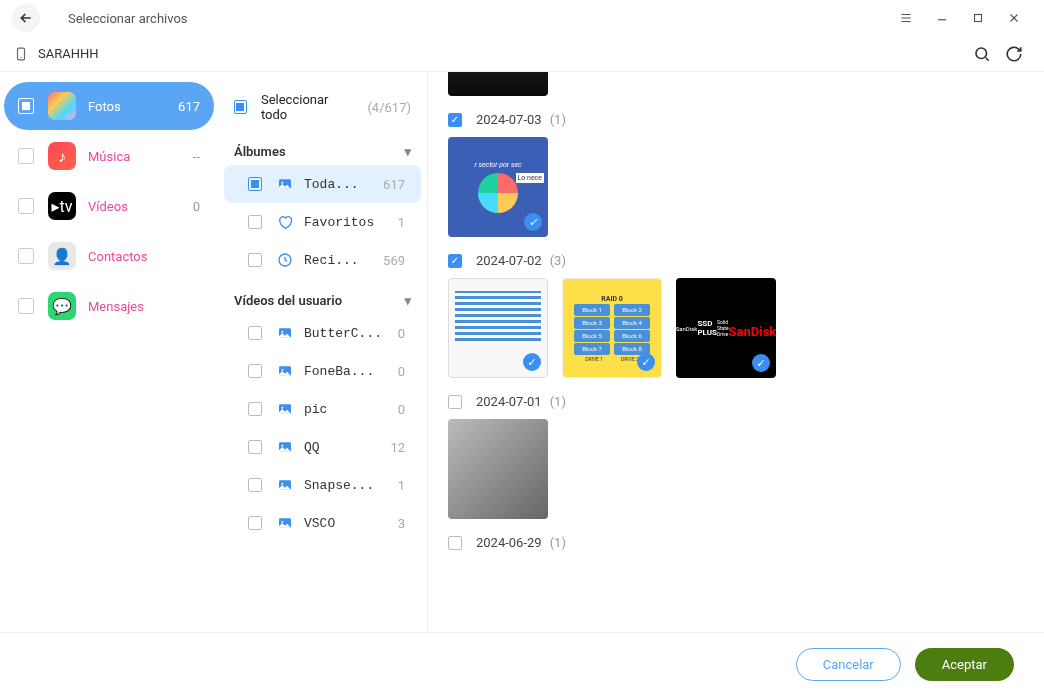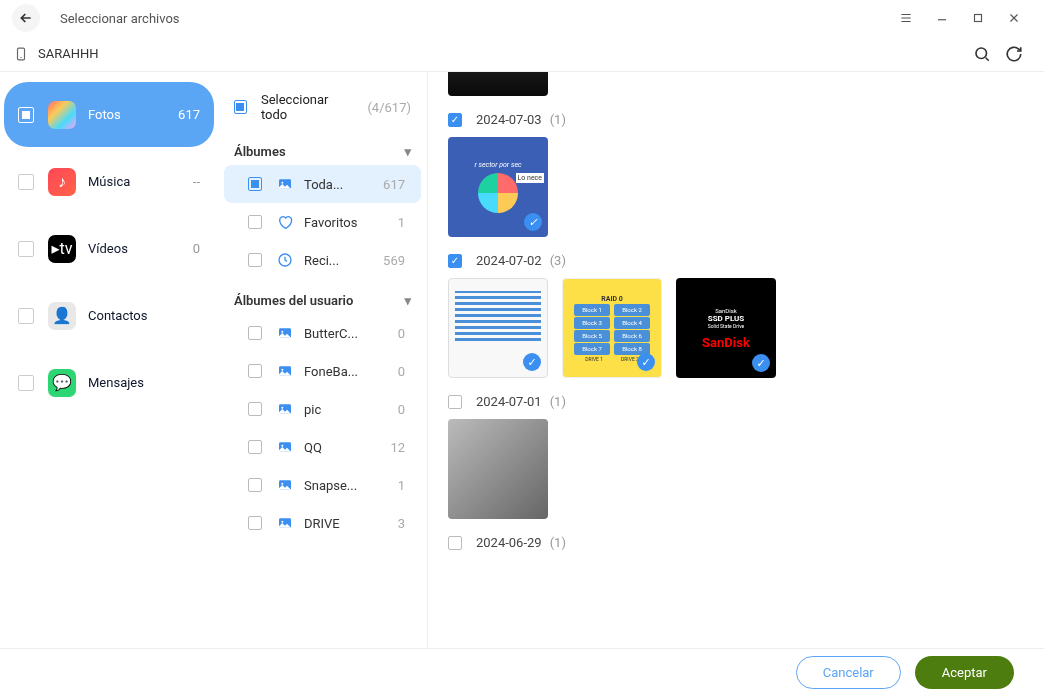--- a/index.html
+++ b/index.html
@@ -1,40 +1,40 @@
 <!DOCTYPE html>
 <html><head>
 <meta charset="utf-8">
 <style>
 * { margin: 0; padding: 0; box-sizing: border-box; font-family: -apple-system, BlinkMacSystemFont, "Segoe UI", Roboto, sans-serif; }
 body { width: 1044px; height: 696px; background: #fff; overflow: hidden; display: flex; flex-direction: column; }
 
 .titlebar { height: 36px; display: flex; align-items: center; padding: 0 12px; }
 .titlebar .back { width: 28px; height: 28px; display: flex; align-items: center; justify-content: center; cursor: pointer; border-radius: 50%; background: #f5f5f5; }
-.titlebar .title { margin-left: 20px; font-size: 13px; color: #555; }
+.titlebar .title { margin-left: 28px; font-size: 13px; color: #555; }
 .titlebar .spacer { flex: 1; }
 .titlebar .win-ctrl { width: 36px; height: 36px; display: flex; align-items: center; justify-content: center; cursor: pointer; color: #555; }
 .titlebar .win-ctrl svg { width: 14px; height: 14px; }
 
 .devicebar { height: 36px; display: flex; align-items: center; padding: 0 14px; border-bottom: 1px solid #eee; }
 .devicebar .dev-icon { margin-right: 10px; color: #666; }
 .devicebar .dev-name { font-size: 13px; color: #333; }
 .devicebar .spacer { flex: 1; }
 .devicebar .tool { width: 32px; height: 32px; display: flex; align-items: center; justify-content: center; cursor: pointer; color: #333; }
 
 .main { flex: 1; display: flex; overflow: hidden; }
 
 .col-cat { width: 218px; padding-top: 8px; }
-.cat-item { height: 65px; display: flex; align-items: center; padding: 0 14px; cursor: pointer; border-radius: 24px; margin: 2px 4px; }
+.cat-item { height: 48px; display: flex; align-items: center; padding: 0 14px; cursor: pointer; border-radius: 24px; margin: 2px 4px; }
 .cat-item.active { background: #5ba5f5; color: #fff; }
 .cat-item .chk { width: 16px; height: 16px; border: 1.5px solid #ccc; border-radius: 2px; margin-right: 14px; display: flex; align-items: center; justify-content: center; }
 .cat-item.active .chk { border-color: #fff; }
 .cat-item.active .chk::after { content: ''; width: 8px; height: 8px; background: #fff; }
 .cat-item .cat-icon { width: 28px; height: 28px; border-radius: 7px; margin-right: 12px; display: flex; align-items: center; justify-content: center; font-size: 16px; }
-.cat-item .cat-label { font-size: 13px; flex: 1; color: #0f172a; }
+.cat-item .cat-label { font-size: 13px; flex: 1; color: #ec4899; }
 .cat-item.active .cat-label { color: #fff; }
 .cat-item .cat-count { font-size: 13px; color: #999; }
 .cat-item.active .cat-count { color: #fff; }
 
 .ic-photos { background: linear-gradient(135deg, #ff6b6b, #feca57, #48dbfb, #ff9ff3); }
 .ic-music { background: linear-gradient(135deg, #ff4757, #ff6348); color: #fff; }
 .ic-videos { background: #000; color: #fff; font-size: 10px; }
 .ic-contacts { background: #e8e8e8; color: #999; }
 .ic-messages { background: #2ed573; color: #fff; }
 
@@ -48,21 +48,21 @@
 .selall .cnt { color: #aaa; margin-left: 18px; }
 
 .alb-header { display: flex; align-items: center; justify-content: space-between; padding: 14px 16px 6px; font-size: 13px; font-weight: 600; color: #333; cursor: pointer; }
 .alb-header .chev { color: #888; }
 
 .alb-item { display: flex; align-items: center; padding: 10px 16px 10px 24px; font-size: 13px; cursor: pointer; border-radius: 8px; margin: 0 6px; }
 .alb-item.active { background: #e3f0fe; }
 .alb-item .chk { border-color: #bbb; }
 .alb-item.active .chk { border-color: #3b8ff0; }
 .alb-item .ico { width: 18px; height: 18px; margin-right: 10px; display: flex; align-items: center; justify-content: center; }
-.alb-item .label { flex: 1; color: #333; white-space: nowrap; overflow: hidden; text-overflow: ellipsis; }
+.alb-item .label { flex: 1; color: #333; white-space: nowrap; overflow: hidden; text-overflow: ellipsis; font-family: Liberation Mono, monospace; }
 .alb-item .cnt { color: #aaa; margin-left: 4px; }
 
 .col-content { flex: 1; padding: 0 20px 10px; overflow-y: auto; position: relative; }
 .col-content::-webkit-scrollbar { width: 8px; }
 .col-content::-webkit-scrollbar-thumb { background: #ddd; border-radius: 4px; }
 
 .sect-head { display: flex; align-items: center; padding: 16px 0 10px; font-size: 13px; }
 .sect-head .chk { border-color: #bbb; }
 .sect-head .chk.checked { background: #3b8ff0; border-color: #3b8ff0; }
 .sect-head .chk.checked::after { content: '✓'; color: #fff; font-size: 10px; line-height: 1; }
@@ -73,25 +73,25 @@
 .thumb { width: 100px; height: 100px; border-radius: 4px; position: relative; background: #333; overflow: hidden; cursor: pointer; }
 .thumb .badge { position: absolute; right: 6px; bottom: 6px; width: 18px; height: 18px; border-radius: 50%; background: #3b8ff0; color: #fff; display: flex; align-items: center; justify-content: center; font-size: 11px; }
 
 .thumb.person { background: #000 linear-gradient(180deg, #3a3a3a 0%, #0a0a0a 100%); }
 .thumb.chart { background: #3a5fb5; display: flex; flex-direction: column; align-items: center; justify-content: center; color: #fff; font-size: 7px; font-style: italic; padding: 4px; }
 .thumb.chart .pie { width: 40px; height: 40px; border-radius: 50%; background: conic-gradient(#ff6b6b 0 90deg, #feca57 90deg 180deg, #48dbfb 180deg 270deg, #1dd1a1 270deg 360deg); margin-top: 4px; }
 .thumb.spread { background: #f8f8f8; border: 1px solid #ddd; }
 .thumb.spread::before { content: ''; position: absolute; top: 12px; left: 6px; right: 6px; height: 50px; background: repeating-linear-gradient(0deg, #4a90d9 0 3px, transparent 3px 6px); }
 .thumb.raid { background: #fde047; display: flex; flex-direction: column; align-items: center; justify-content: center; border: 1px solid #eee; }
 .thumb.raid .disk { width: 36px; height: 12px; background: #4a90d9; margin: 1px; border-radius: 2px; color: #fff; font-size: 6px; display: flex; align-items: center; justify-content: center; }
-.thumb.ssd { background: #000; color: #fff; display: flex; flex-direction: column; align-items: center; justify-content: center; font-size: 8px; }
+.thumb.ssd { background: #000; color: #fff; display: flex; flex-direction: row; align-items: center; justify-content: center; font-size: 8px; }
 .thumb.ssd .brand { color: #ff0000; font-weight: bold; font-size: 13px; margin-top: 6px; }
 .thumb.bw { background: #999 linear-gradient(135deg, #bbb 0%, #666 100%); }
 
-.footer { height: 48px; border-top: 1px solid #eee; display: flex; align-items: center; justify-content: flex-end; padding: 0 30px; gap: 14px; }
+.footer { height: 64px; border-top: 1px solid #eee; display: flex; align-items: center; justify-content: flex-end; padding: 0 30px; gap: 14px; }
 .btn { padding: 8px 26px; border-radius: 20px; font-size: 13px; cursor: pointer; border: 1px solid transparent; }
 .btn.secondary { background: #fff; border-color: #5ba5f5; color: #5ba5f5; }
 .btn.primary { background: #4d7c0f; color: #fff; }
 
 svg { display: block; }
 </style>
 </head>
 <body>
 
 <div class="titlebar">
@@ -223,21 +223,21 @@
               <circle cx="12" cy="12" r="9"></circle>
               <path d="M12 7v5l3 2"></path>
             </svg>
           </span>
     <span class="label">Reci...</span>
     <span class="cnt">569</span>
         </div>
       </div>
 
     <div class="alb-header">
-      <span>Álbumes del usuario</span>
+      <span>Vídeos del usuario</span>
       <span class="chev">▾</span>
     </div>
     <div id="alb-user">
         <div class="alb-item">
           <span class="chk"></span>
     <span class="ico">
             <svg width="16" height="16" viewBox="0 0 24 24" fill="#3b8ff0">
               <rect x="3" y="5" width="18" height="14" rx="2"></rect>
               <circle cx="8" cy="10" r="1.5" fill="#fff"></circle>
               <path d="M3 17l5-5 4 4 3-3 6 6H3z" fill="#fff"></path>
@@ -296,21 +296,21 @@
         </div>
         <div class="alb-item">
           <span class="chk"></span>
     <span class="ico">
             <svg width="16" height="16" viewBox="0 0 24 24" fill="#3b8ff0">
               <rect x="3" y="5" width="18" height="14" rx="2"></rect>
               <circle cx="8" cy="10" r="1.5" fill="#fff"></circle>
               <path d="M3 17l5-5 4 4 3-3 6 6H3z" fill="#fff"></path>
             </svg>
           </span>
-    <span class="label">DRIVE</span>
+    <span class="label">VSCO</span>
     <span class="cnt">3</span>
         </div>
       </div>
   </div>
 
   <div class="col-content" id="content-col">
 
     <div class="thumbs" style="margin-top:-76px;">
       <div class="thumb person"></div>
     </div>

